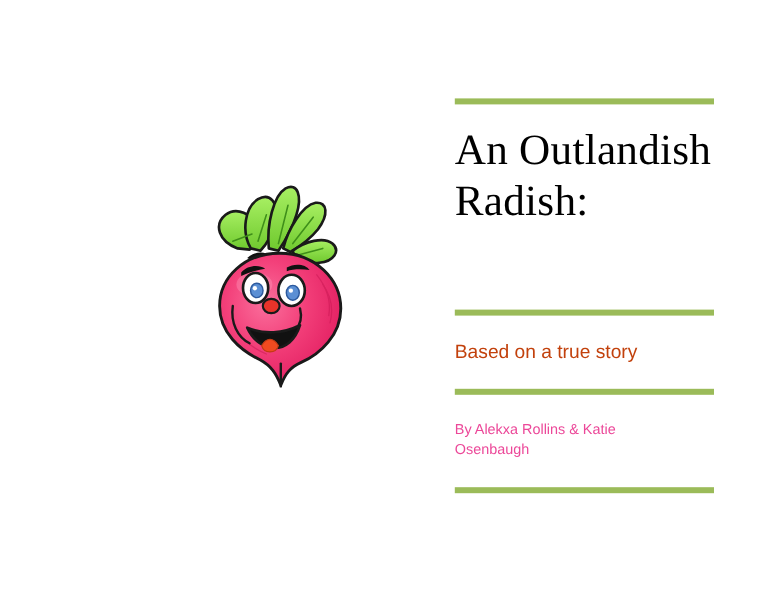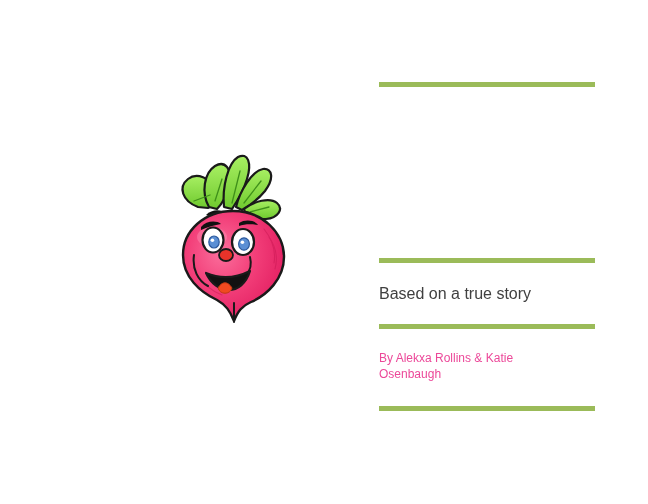--- a/index.html
+++ b/index.html
@@ -59,21 +59,21 @@
   }
 
   #subtitle {
     position: absolute;
     left: 379px;
     top: 284px;
     width: 230px;
     font-family: "Liberation Sans", sans-serif;
     font-size: 16px;
     line-height: 20px;
-    color: #404040;
+    color: #c2410c;
     margin: 0;
   }
 
   #authors {
     position: absolute;
     left: 379px;
     top: 350px;
     width: 176px;
     font-family: "Liberation Sans", sans-serif;
     font-size: 12px;
@@ -173,16 +173,17 @@
         <path d="M50 143 C54 136 60 136 64 143 C62 150 52 150 50 143 Z" fill="#f04a20" stroke="#c23a14" stroke-width="1"></path>
       </g>
     </svg>
   </div>
 
   <div class="divider" id="divider-top"></div>
   <div class="divider" id="divider-mid"></div>
   <div class="divider" id="divider-lower"></div>
   <div class="divider" id="divider-bottom"></div>
 
+  <h1 id="title">An Outlandish Radish:</h1>
   <p id="subtitle">Based on a true story</p>
   <p id="authors">By Alekxa Rollins &amp; Katie Osenbaugh</p>
 
 </div>
 
 </body></html>

